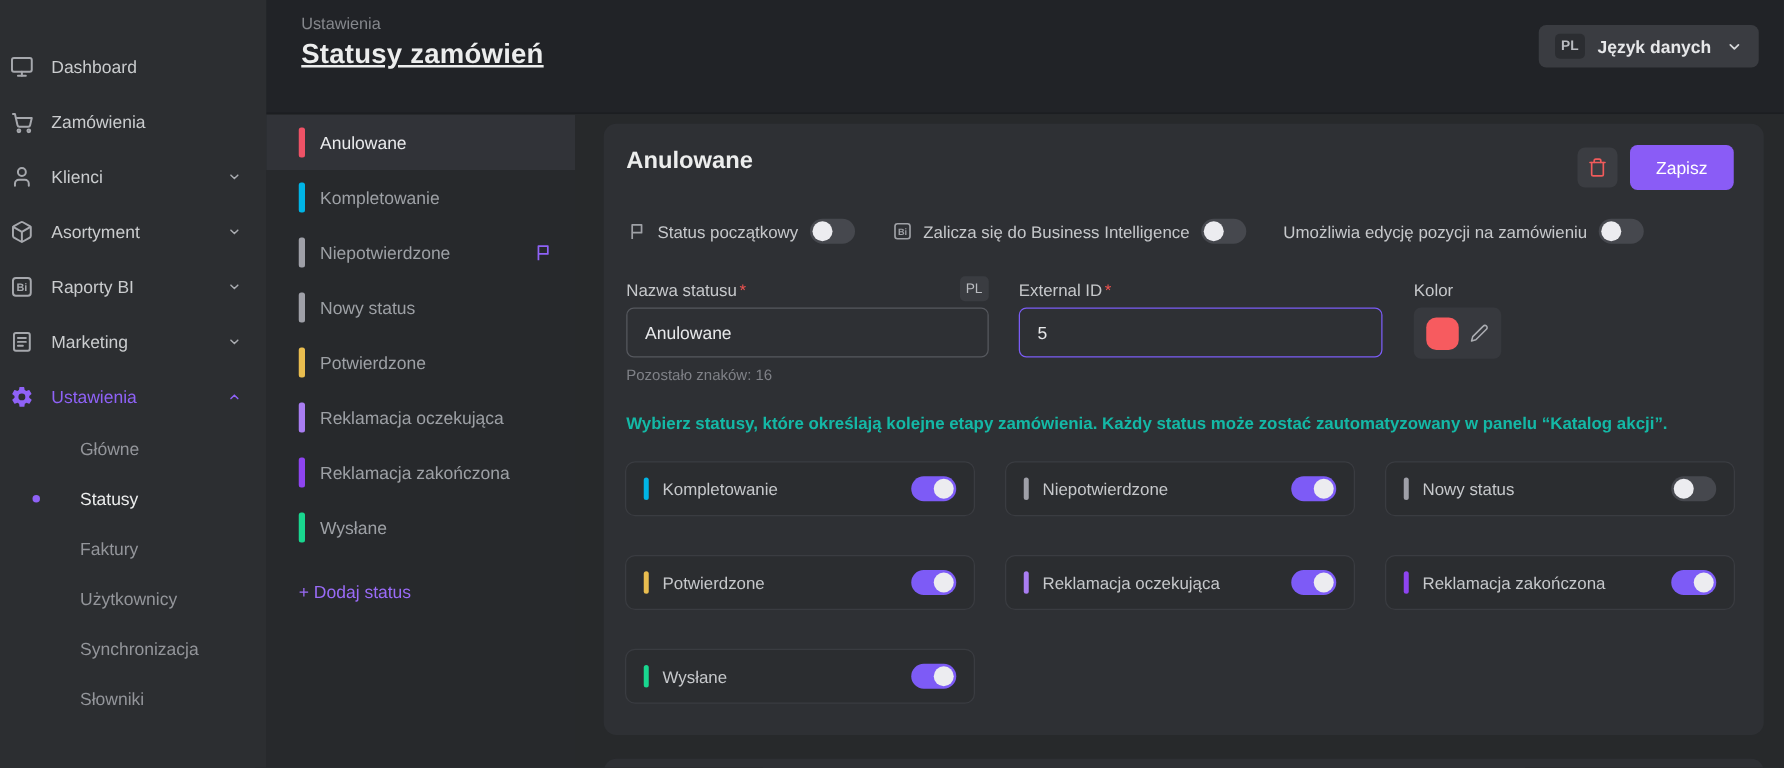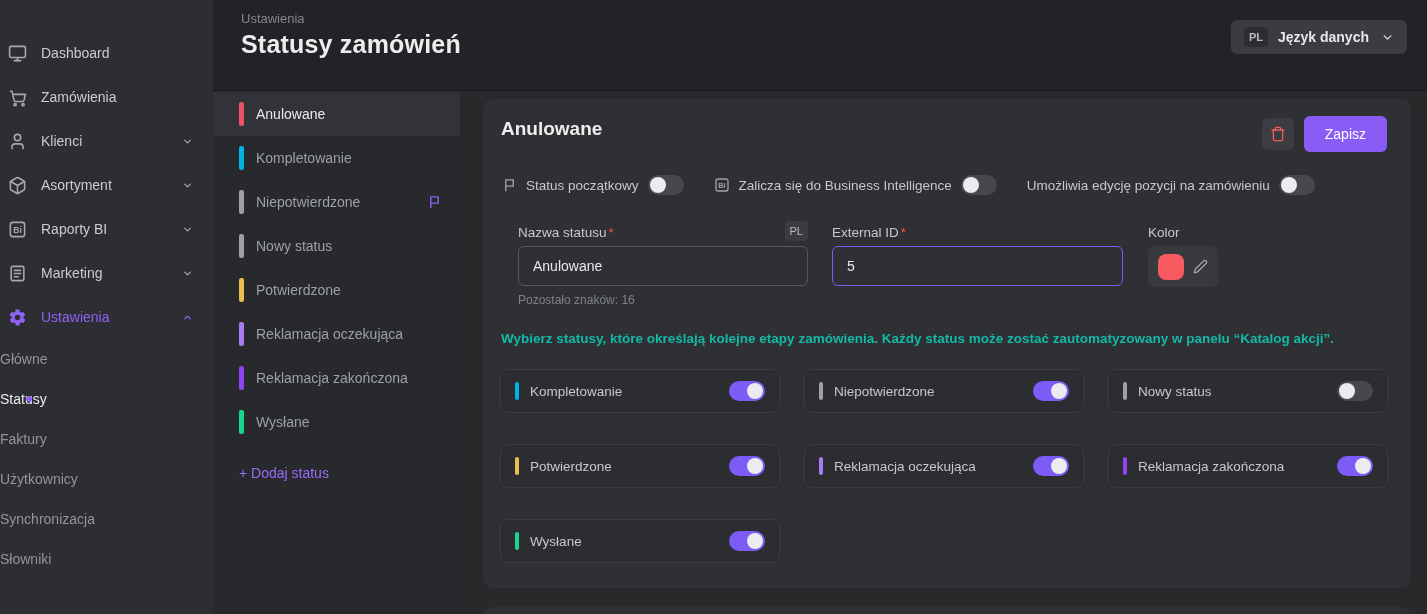--- a/index.html
+++ b/index.html
@@ -6,28 +6,28 @@
   html,body { width:1427px; height:614px; overflow:hidden; }
   body { background:#26282b; font-family:"Liberation Sans",sans-serif; position:relative; color:#c9cacd; }
 
   
   .sidebar { position:absolute; left:0; top:0; width:213px; height:614px; background:#2c2e31; z-index:3; }
   .nav { padding-top:31px; }
   .nav-item { height:44px; display:flex; align-items:center; padding:0 20px 0 8px; gap:14px; font-size:14px; color:#caccce; cursor:pointer; }
   .nav-icon { width:19px; height:19px; color:#a6a8ad; display:flex; align-items:center; justify-content:center; flex:none; }
   .chev { margin-left:auto; color:#a9abb0; display:flex; }
   .nav-item.accent, .nav-item.accent .nav-icon, .nav-item.accent .chev { color:#8f62f7; }
-  .sub-item { height:40px; display:flex; align-items:center; font-size:14px; color:#93959a; position:relative; cursor:pointer; }
+  .sub-item { height:40px; display:flex; align-items:center; padding-left:64px; font-size:14px; color:#93959a; position:relative; cursor:pointer; }
   .sub-item.active { color:#eceded; }
   .dot { position:absolute; left:26px; top:50%; margin-top:-3px; width:6px; height:6px; border-radius:50%; background:#8f62f7; }
 
   
   .topbar { position:absolute; left:213px; top:0; right:0; height:91px; background:#212327; border-bottom:1px solid #1b1d20; z-index:2; }
   .breadcrumb { position:absolute; left:28px; top:11px; font-size:13px; color:#85878c; }
-  .page-title { position:absolute; left:28px; top:30px; font-size:25px; font-weight:bold; color:#eceded; letter-spacing:.2px; }
+  .page-title { position:absolute; left:28px; top:30px; font-size:22px; font-weight:bold; color:#eceded; letter-spacing:.2px;text-decoration:underline; }
   .lang-btn { position:absolute; right:20px; top:20px; height:34px; background:#3a3c41; border-radius:6px; display:flex; align-items:center; gap:10px; padding:0 13px; cursor:pointer; }
   .lang-badge { background:#2b2d31; border-radius:4px; font-size:11px; color:#b9bbc0; padding:4px 5px; font-weight:bold; }
   .lang-label { font-size:14px; color:#e6e7e9; font-weight:bold; }
   .lang-btn .chev { margin-left:2px; color:#d6d7d9; }
 
   
   .status-col { position:absolute; left:213px; top:92px; width:247px; bottom:0; background:#27292c; z-index:1; }
   .sl-item { height:44px; display:flex; align-items:center; padding:0 18px 0 26px; gap:12px; font-size:14px; color:#9da0a5; cursor:pointer; }
   .sl-item.active { background:#313338; color:#e9eaec; }
   .sl-marker { width:5px; height:24px; border-radius:2px; flex:none; background:#888; }
@@ -44,21 +44,21 @@
 
   .flags-row { position:absolute; left:19px; top:76px; display:flex; align-items:center; gap:30px; }
   .flag-toggle { display:flex; align-items:center; gap:9px; font-size:13.5px; color:#c6c8cb; }
   .ft-icon { color:#9fa1a6; display:flex; }
 
   .toggle { width:36px; height:20px; border-radius:10px; background:#46484e; position:relative; cursor:pointer; flex:none; display:inline-block; }
   .toggle::after { content:""; position:absolute; top:2px; left:2px; width:16px; height:16px; border-radius:50%; background:#ececf0; }
   .toggle.on { background:#7d5bf6; }
   .toggle.on::after { left:18px; }
 
-  .fields-row { position:absolute; left:18px; top:124px; right:18px; height:90px;margin-left:17px; }
+  .fields-row { position:absolute; left:18px; top:124px; right:18px; height:90px; }
   .field { position:absolute; top:0; }
   .f-name { left:0; width:290px; }
   .f-ext { left:314px; width:291px; }
   .f-color { left:630px; width:70px; }
   .f-label { font-size:13.5px; color:#c6c8cb; height:18px; display:flex; align-items:center; }
   .req { color:#ef5350; margin-left:2px; }
   .pl-badge { position:absolute; right:0; top:-2px; background:#3a3c41; border-radius:4px; font-size:11px; color:#b9bbc0; padding:4px 5px; }
   .input { margin-top:5px; height:40px; width:100%; background:transparent; border:1px solid #56585e; border-radius:6px; color:#e7e8ea; font-size:14px; padding:0 14px; outline:none; font-family:inherit; }
   .input.focused { border:1px solid #7b5cf5; }
   .helper { margin-top:7px; font-size:12px; color:#7f8187; }

